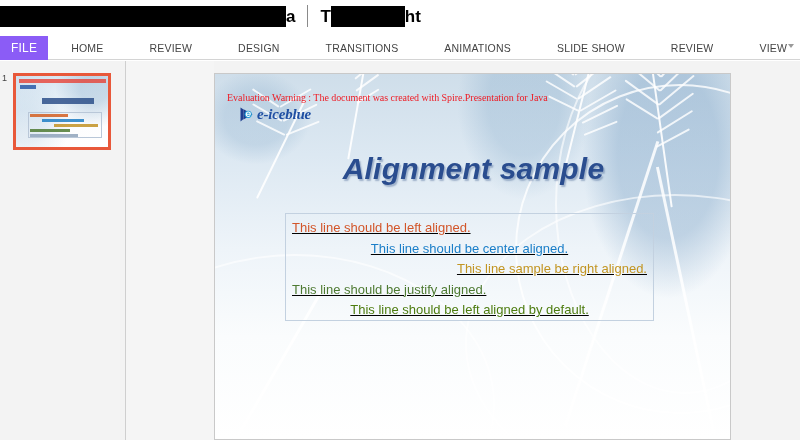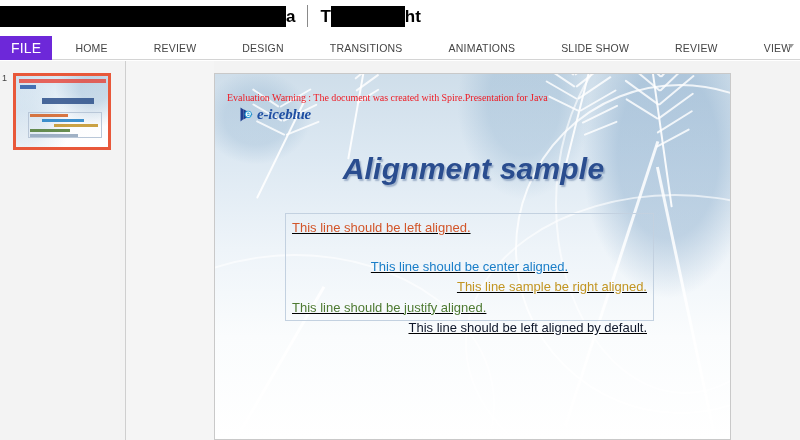--- a/index.html
+++ b/index.html
@@ -72,23 +72,23 @@
     background: #ffffff;
     border-bottom: 1px solid #d4d4d4;
   }
   .ribbon-inner {
     position: relative;
     height: 24px;
     display: flex;
     align-items: stretch;
   }
   .tab-file {
-    background: #6d28d9;
+    background: #8b5cf6;
     color: #ffffff;
-    font-size: 14px;
+    font-size: 12px;
     padding: 0 11px;
     display: flex;
     align-items: center;
     letter-spacing: .2px;
   }
   .tab {
     color: #444444;
     font-size: 10.5px;
     display: flex;
     align-items: center;
@@ -306,24 +306,24 @@
     padding: 4px 6px 4px 6px;
     text-decoration: underline;
   }
   .tline {
     font-family: "Liberation Sans", sans-serif;
     font-size: 13px;
     line-height: 20.5px;
     white-space: nowrap;
   }
   .tline-left   { text-align: left;   color: #d2562a; }
-  .tline-center { text-align: center; color: #1a7ec8; margin-top: 18px; }
+  .tline-center { text-align: center; color: #1a7ec8; }
   .tline-right  { text-align: right;  color: #c29522; }
   .tline-justify{ text-align: justify;color: #4e7a32; }
-  .tline-default{ text-align: right;   color: #0f172a; }
+  .tline-default{ text-align: center;   color: #4d7c0f; }
 
   
   .right-gutter {
     position: absolute;
     left: 731px; top: 0;
     width: 69px; height: 379px;
     background: #f3f3f3;
   }
 </style>
 </head>

